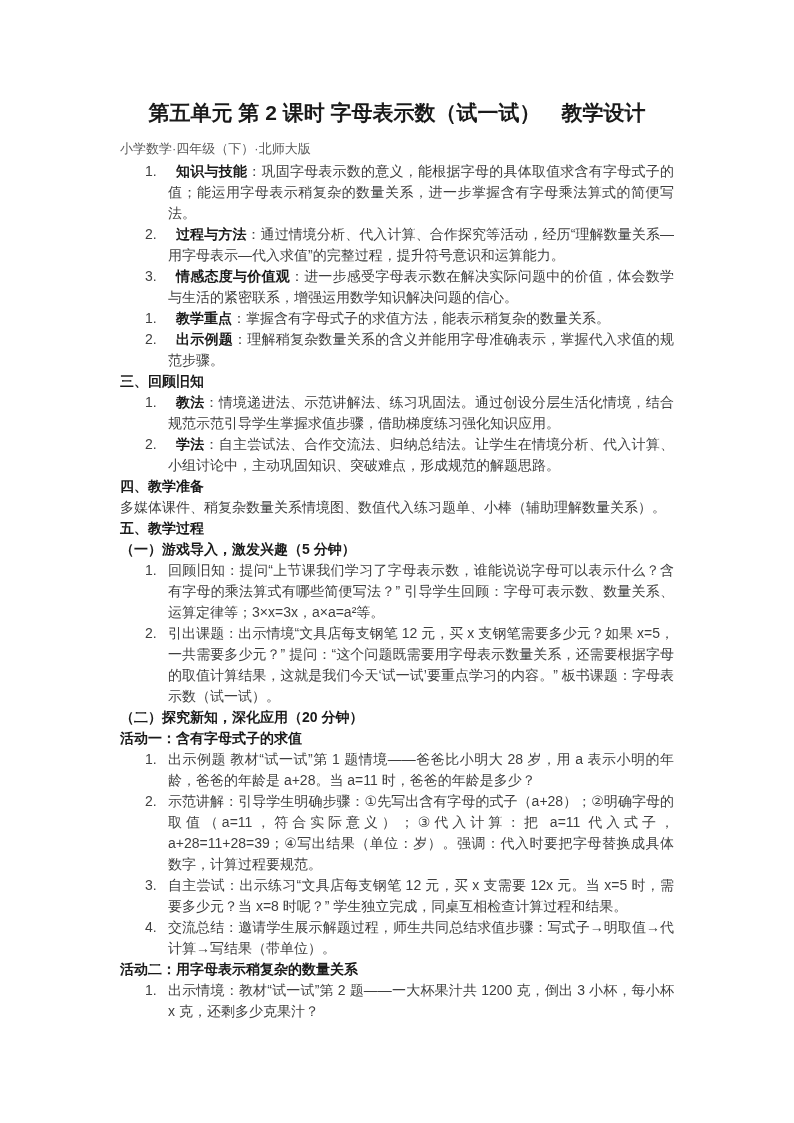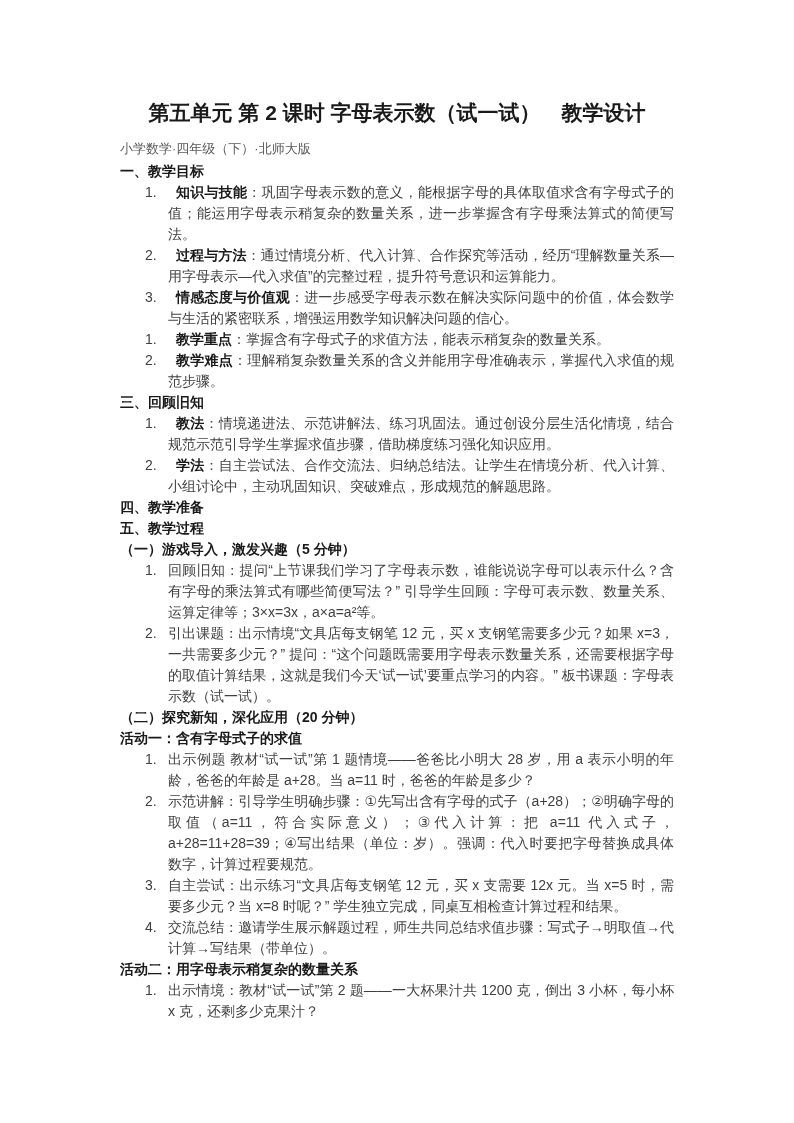--- a/index.html
+++ b/index.html
@@ -42,21 +42,20 @@
   .term { font-weight:bold; color:#1a1a1a;margin-left:8px; }
 </style>
 </head>
 <body>
 
 <div class="page">
 
   <div class="doc-title">第五单元 第 2 课时 字母表示数（试一试）　教学设计</div>
   <div class="subtitle">小学数学·四年级（下）·北师大版</div>
 
-  <div class="heading">一、教学目标</div>
   <div class="olist">
     <div class="oitem">
       <span class="num">1.</span>
       <span class="itext"><span class="term">知识与技能</span><span>：巩固字母表示数的意义，能根据字母的具体取值求含有字母式子的值；能运用字母表示稍复杂的数量关系，进一步掌握含有字母乘法算式的简便写法。</span></span>
     </div>
     <div class="oitem">
       <span class="num">2.</span>
       <span class="itext"><span class="term">过程与方法</span><span>：通过情境分析、代入计算、合作探究等活动，经历“理解数量关系—用字母表示—代入求值”的完整过程，提升符号意识和运算能力。</span></span>
     </div>
     <div class="oitem">
@@ -65,49 +64,50 @@
     </div>
   </div>
 
   <div class="olist">
     <div class="oitem">
       <span class="num">1.</span>
       <span class="itext"><span class="term">教学重点</span><span>：掌握含有字母式子的求值方法，能表示稍复杂的数量关系。</span></span>
     </div>
     <div class="oitem">
       <span class="num">2.</span>
-      <span class="itext"><span class="term">教学难点</span><span>：理解稍复杂数量关系的含义并能用字母准确表示，掌握代入求值的规范步骤。</span></span>
+      <span class="itext"><span class="term">出示例题</span><span>：理解稍复杂数量关系的含义并能用字母准确表示，掌握代入求值的规范步骤。</span></span>
     </div>
   </div>
 
   <div class="heading">三、回顾旧知</div>
   <div class="olist">
     <div class="oitem">
       <span class="num">1.</span>
       <span class="itext"><span class="term">教法</span><span>：情境递进法、示范讲解法、练习巩固法。通过创设分层生活化情境，结合规范示范引导学生掌握求值步骤，借助梯度练习强化知识应用。</span></span>
     </div>
     <div class="oitem">
       <span class="num">2.</span>
       <span class="itext"><span class="term">学法</span><span>：自主尝试法、合作交流法、归纳总结法。让学生在情境分析、代入计算、小组讨论中，主动巩固知识、突破难点，形成规范的解题思路。</span></span>
     </div>
   </div>
 
   <div class="heading">四、教学准备</div>
+  <div class="para">多媒体课件、稍复杂数量关系情境图、数值代入练习题单、小棒（辅助理解数量关系）。</div>
 
   <div class="heading">五、教学过程</div>
 
   <div class="heading">（一）游戏导入，激发兴趣（5 分钟）</div>
   <div class="olist">
     <div class="oitem">
       <span class="num">1.</span>
       <span class="itext">回顾旧知：提问“上节课我们学习了字母表示数，谁能说说字母可以表示什么？含有字母的乘法算式有哪些简便写法？” 引导学生回顾：字母可表示数、数量关系、运算定律等；3×x=3x，a×a=a²等。</span>
     </div>
     <div class="oitem">
       <span class="num">2.</span>
-      <span class="itext">引出课题：出示情境“文具店每支钢笔 12 元，买 x 支钢笔需要多少元？如果 x=3，一共需要多少元？” 提问：“这个问题既需要用字母表示数量关系，还需要根据字母的取值计算结果，这就是我们今天‘试一试’要重点学习的内容。” 板书课题：字母表示数（试一试）。</span>
+      <span class="itext">引出课题：出示情境“文具店每支钢笔 12 元，买 x 支钢笔需要多少元？如果 x=5，一共需要多少元？” 提问：“这个问题既需要用字母表示数量关系，还需要根据字母的取值计算结果，这就是我们今天‘试一试’要重点学习的内容。” 板书课题：字母表示数（试一试）。</span>
     </div>
   </div>
 
   <div class="heading">（二）探究新知，深化应用（20 分钟）</div>
 
   <div class="heading">活动一：含有字母式子的求值</div>
   <div class="olist">
     <div class="oitem">
       <span class="num">1.</span>
       <span class="itext">出示例题 教材“试一试”第 1 题情境——爸爸比小明大 28 岁，用 a 表示小明的年龄，爸爸的年龄是 a+28。当 a=11 时，爸爸的年龄是多少？</span>

